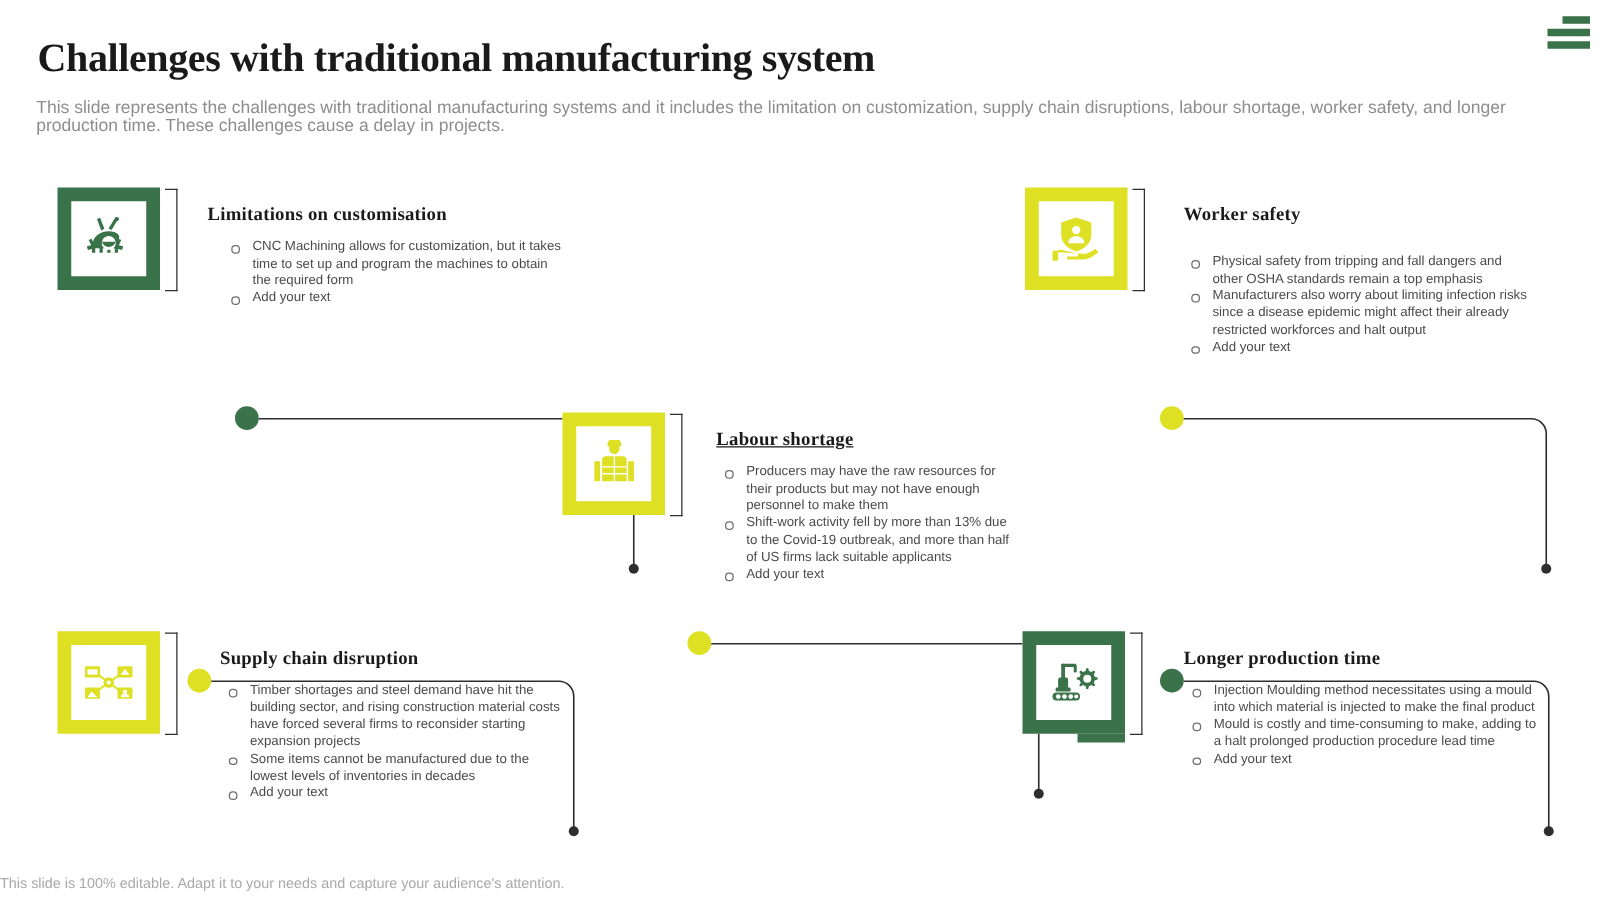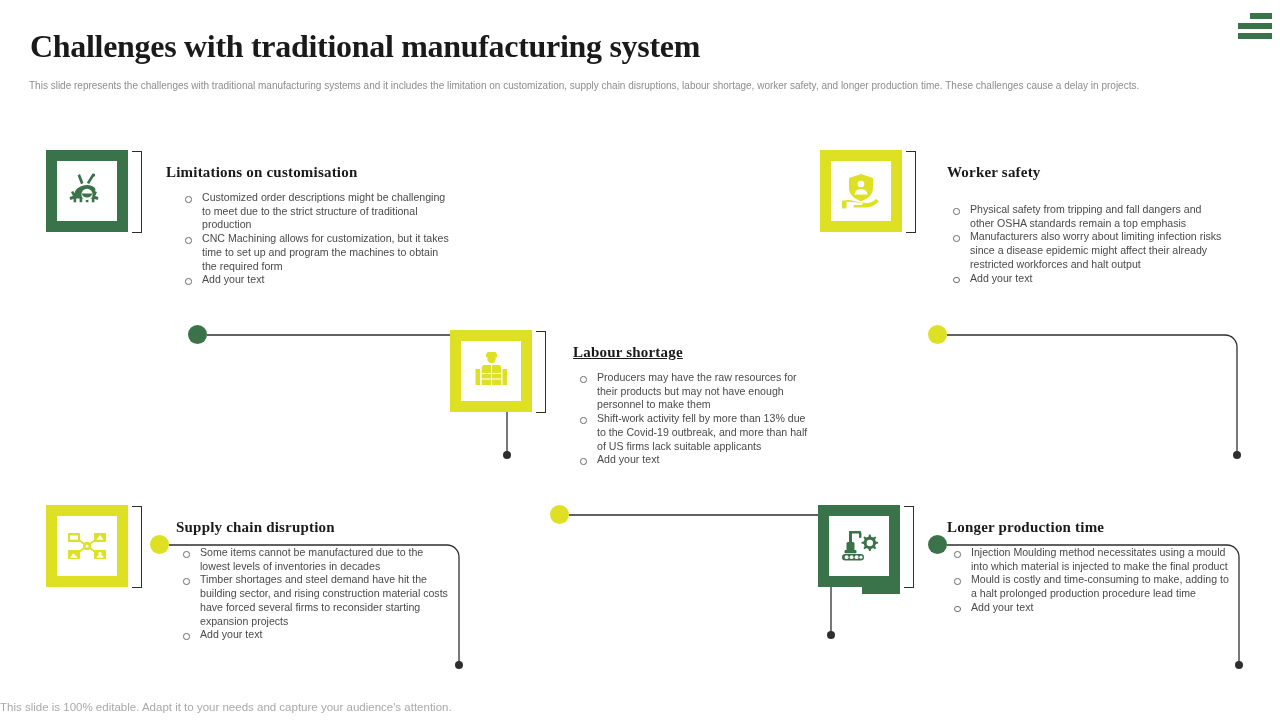--- a/index.html
+++ b/index.html
@@ -33,21 +33,21 @@
     font-family: "Liberation Serif", serif;
     font-weight: bold;
     font-size: 32px;
     letter-spacing: -0.3px;
     color: #1a1a1a;
     white-space: nowrap;
   }
   .subtitle {
     position: absolute; left: 29px; top: 78px;
     width: 1203px;
-    font-size: 10px;
+    font-size: 14px;
     line-height: 15px;
     color: #8d8d8d;
   }
 
   
   .footer {
     position: absolute; left: 0; right: 0; top: 701px;
     text-align: left;
     font-size: 11.5px;
     color: #a9a9a9;
@@ -168,21 +168,20 @@
     <div class="connector" style="left:161px; top:183px;">
       <svg width="305" height="130">
         <path d="M0 2 H288 a12 12 0 0 1 12 12 V120" fill="none" stroke="#2e2e2e" stroke-width="1.3"></path>
         <circle cx="300" cy="122" r="4" fill="#2e2e2e"></circle>
       </svg>
     </div>
 
     <div class="card-title" style="left:120px; top:14px;">Limitations  on customisation</div>
 
     <ul class="bullets" style="left:134px; top:41px; width:275px;">
-      <li>Customized order descriptions might be challenging to meet due to the strict structure of traditional production</li>
       <li>CNC Machining allows for customization, but it takes time to set up and program the machines to obtain the required form</li>
       <li>Add your text</li>
     </ul>
   </div>
 
   <div class="card yellow" id="card-1" style="left:820px; top:150px; width:420px; height:170px;">
     <div class="icon-wrap">
       <div class="icon-box">
         <div class="icon-inner">
           <svg width="40" height="38" viewBox="0 0 40 38">
@@ -295,22 +294,22 @@
     <div class="connector" style="left:123px; top:38px;">
       <svg width="290" height="130">
         <path d="M0 2 H278 a12 12 0 0 1 12 12 V120" fill="none" stroke="#2e2e2e" stroke-width="1.3"></path>
         <circle cx="290" cy="122" r="4" fill="#2e2e2e"></circle>
       </svg>
     </div>
 
     <div class="card-title" style="left:130px; top:14px;">Supply  chain  disruption</div>
 
     <ul class="bullets" style="left:132px; top:41px; width:270px;">
+      <li>Timber shortages and steel demand have hit the building sector, and rising construction material costs have forced several firms to reconsider starting expansion projects</li>
       <li>Some items cannot be manufactured due to the lowest levels of inventories in decades</li>
-      <li>Timber shortages and steel demand have hit the building sector, and rising construction material costs have forced several firms to reconsider starting expansion projects</li>
       <li>Add your text</li>
     </ul>
   </div>
 
   <div class="card green" id="card-4" style="left:818px; top:505px; width:420px; height:170px;">
     <div class="icon-wrap">
       <div class="icon-box">
         <div class="icon-inner">
           <svg width="42" height="38" viewBox="0 0 42 38">
             <g fill="#3a7249">

